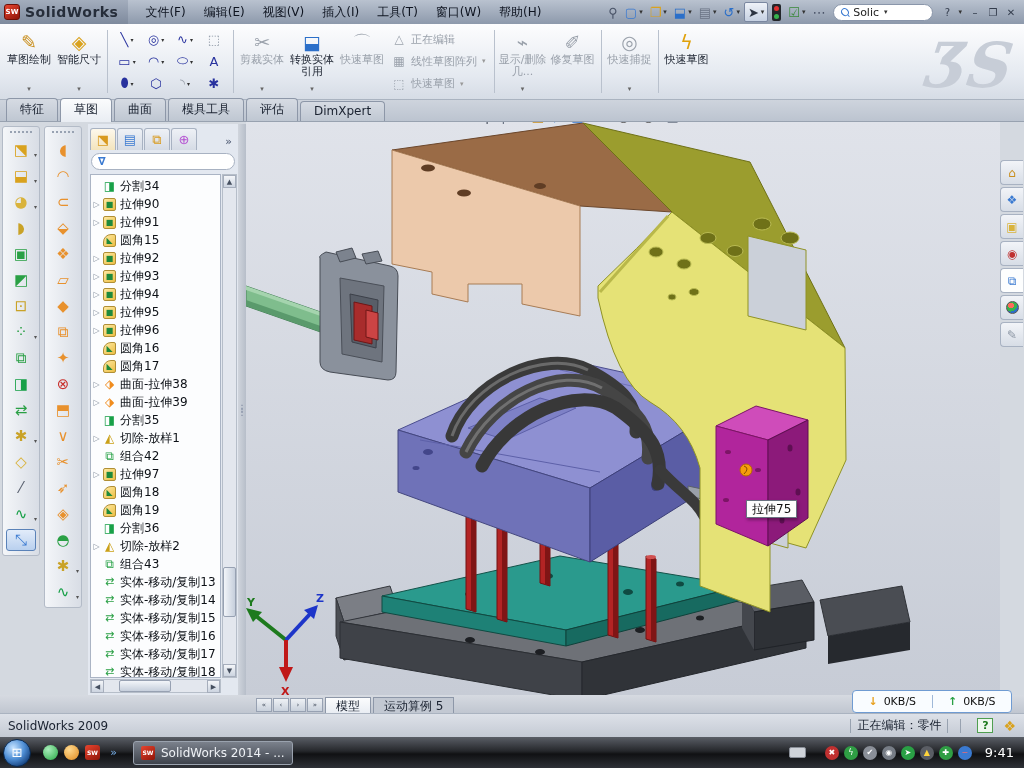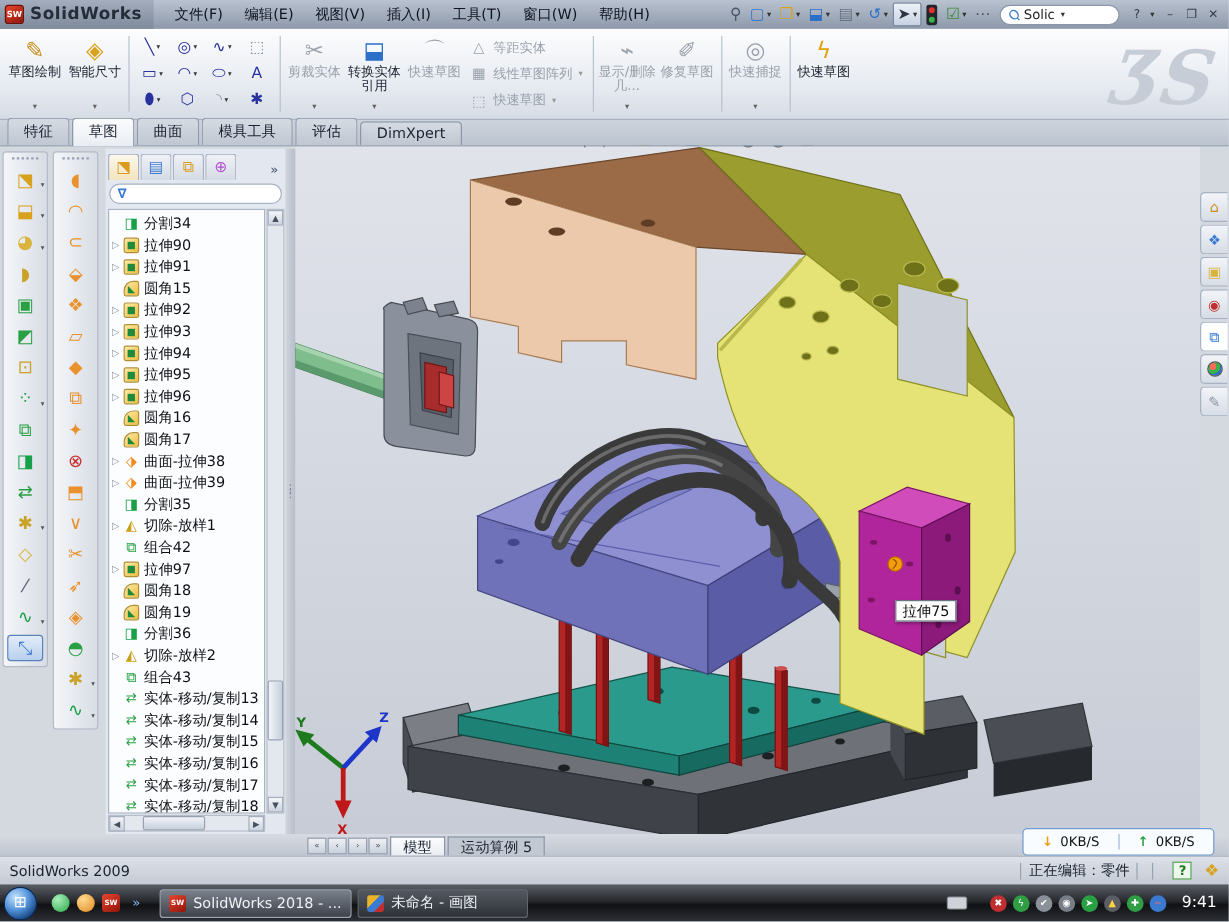--- a/index.html
+++ b/index.html
@@ -318,21 +318,21 @@
         <div>转换实体引用</div>
         <div class="caret">▾</div>
       </div>
       <div class="cmbig disabled">
         <div class="cicon" style="color: rgb(154, 161, 171);">⌒</div>
         <div>快速草图</div>
       </div>
       <div class="stack">
         <div class="stkrow">
           <span class="sicon">△</span>
-          <span>等距实体</span>
+          <span>正在编辑</span>
         </div>
         <div class="stkrow">
           <span class="sicon">▦</span>
           <span>线性草图阵列</span>
           <span class="caret">▾</span>
         </div>
         <div class="stkrow">
           <span class="sicon">⬚</span>
           <span>快速草图</span>
           <span class="caret">▾</span>
@@ -919,25 +919,21 @@
   <div class="orb">⊞</div>
   <div id="quicklaunch">
       <span class="qlicon ql-msgr"></span>
       <span class="qlicon ql-app"></span>
       <span class="qlicon ql-sw">SW</span>
       <span class="qlicon ql-chev">»</span>
     </div>
   <div id="tasks" style="display:flex;gap:5px">
       <div class="task active" style="width: 160px;">
         <span class="ticon sw">SW</span>
-        <span>SolidWorks 2018 - ...</span>
-      </div>
-      <div class="task" style="width: 142px;">
-        <span class="ticon paint"></span>
-        <span>未命名 - 画图</span>
+        <span>SolidWorks 2014 - ...</span>
       </div>
     </div>
   <div id="tray">
       <span class="kbd"></span>
       <span class="tico" style="background: rgb(192, 48, 48);">✖</span>
       <span class="tico" style="background: rgb(47, 158, 68);">ϟ</span>
       <span class="tico" style="background: rgb(138, 143, 152);">✔</span>
       <span class="tico" style="background: rgb(119, 125, 134);">◉</span>
       <span class="tico" style="background: rgb(42, 160, 69);">➤</span>
       <span class="tico" style="background: rgb(90, 93, 100); color: rgb(255, 212, 59);">▲</span>

